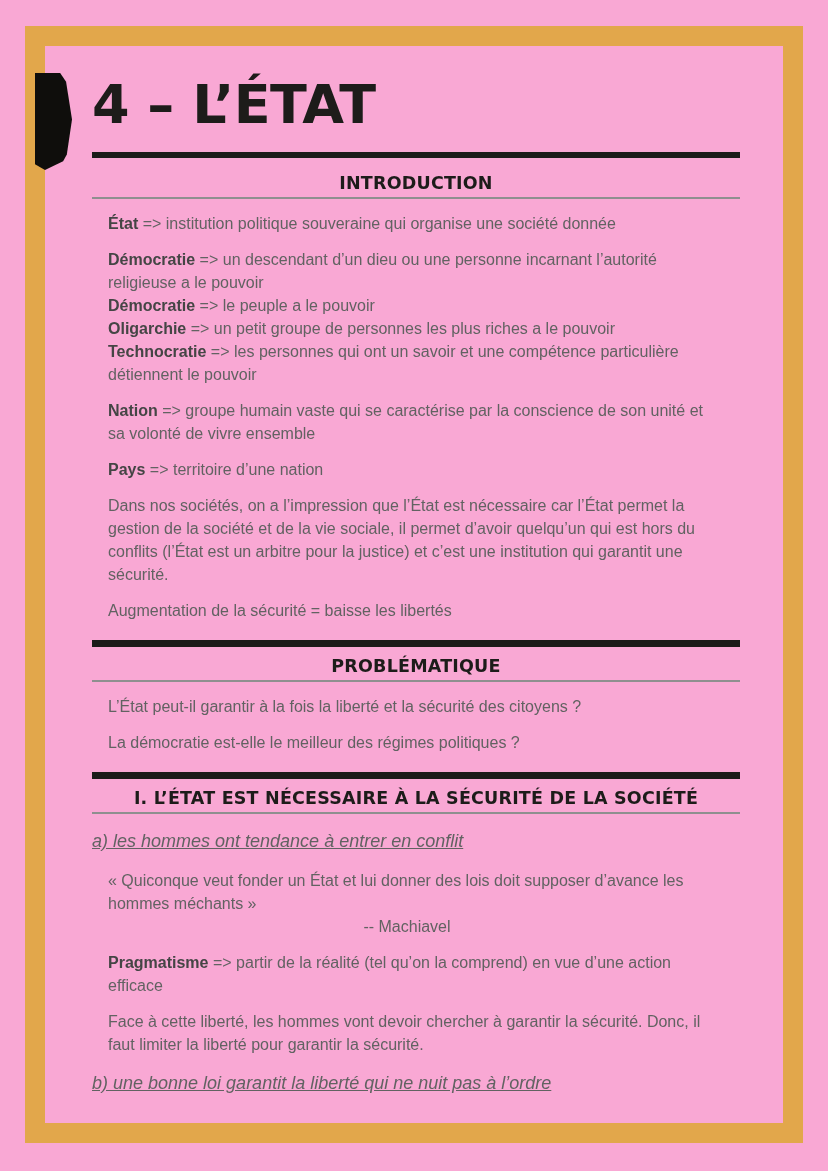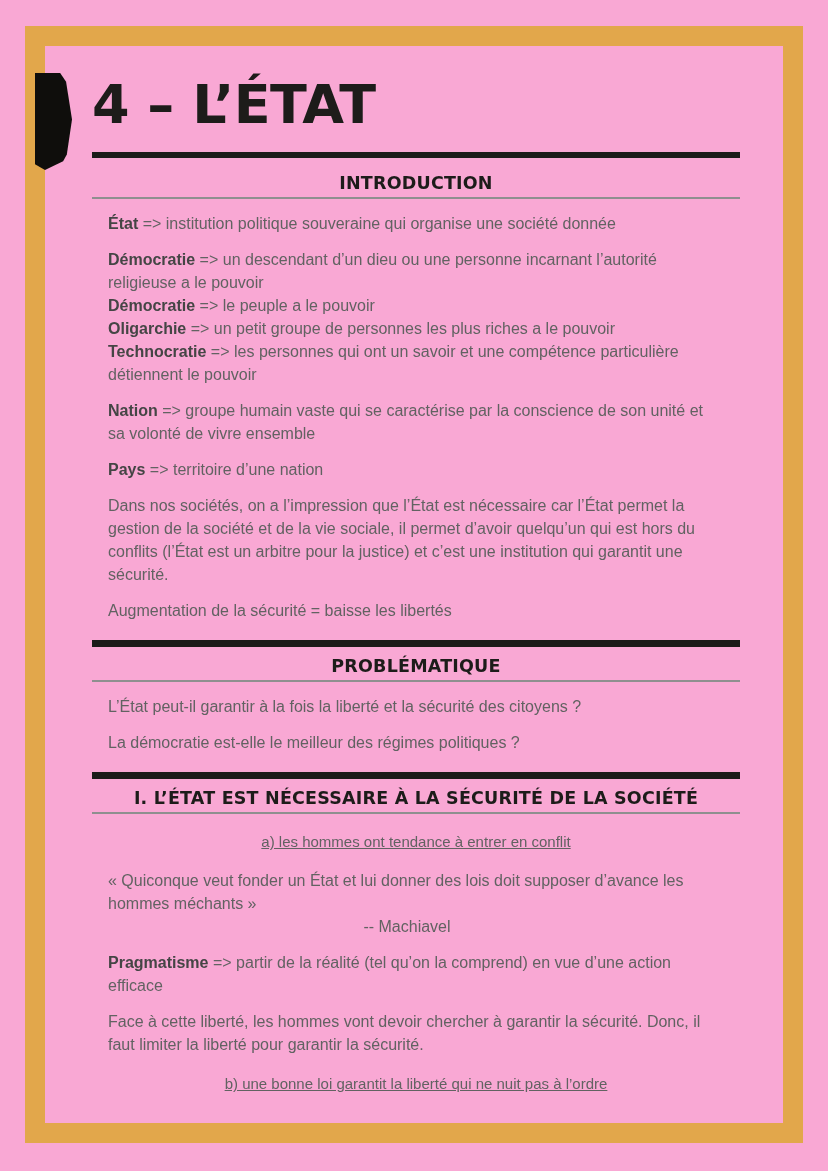--- a/index.html
+++ b/index.html
@@ -33,22 +33,22 @@
     border-bottom:2px solid #8f8f8f;
   }
   .para,.tight{
     margin:13px 16px;font-size:16px;line-height:23px;
     color:var(--body-color,#626262);
   }
   .tight .line{min-height:23px;}
   .tight .line.right{text-align:center;padding-right:18px;}
   .seg.bold{font-weight:700;color:var(--bold-color,#454545);}
   .subheading{
-    margin:16px 0;text-align:center;
-    text-decoration:underline;font-size:15px;line-height:23px;
+    margin:16px 0;font-style:italic;
+    text-decoration:underline;font-size:18px;line-height:23px;
     color:var(--body-color,#5e5e5e);
   }
 </style>
 </head>
 <body>
 
 <div class="page">
   <div class="frame"></div>
   <div class="bookmark"></div>
   <div class="content">

